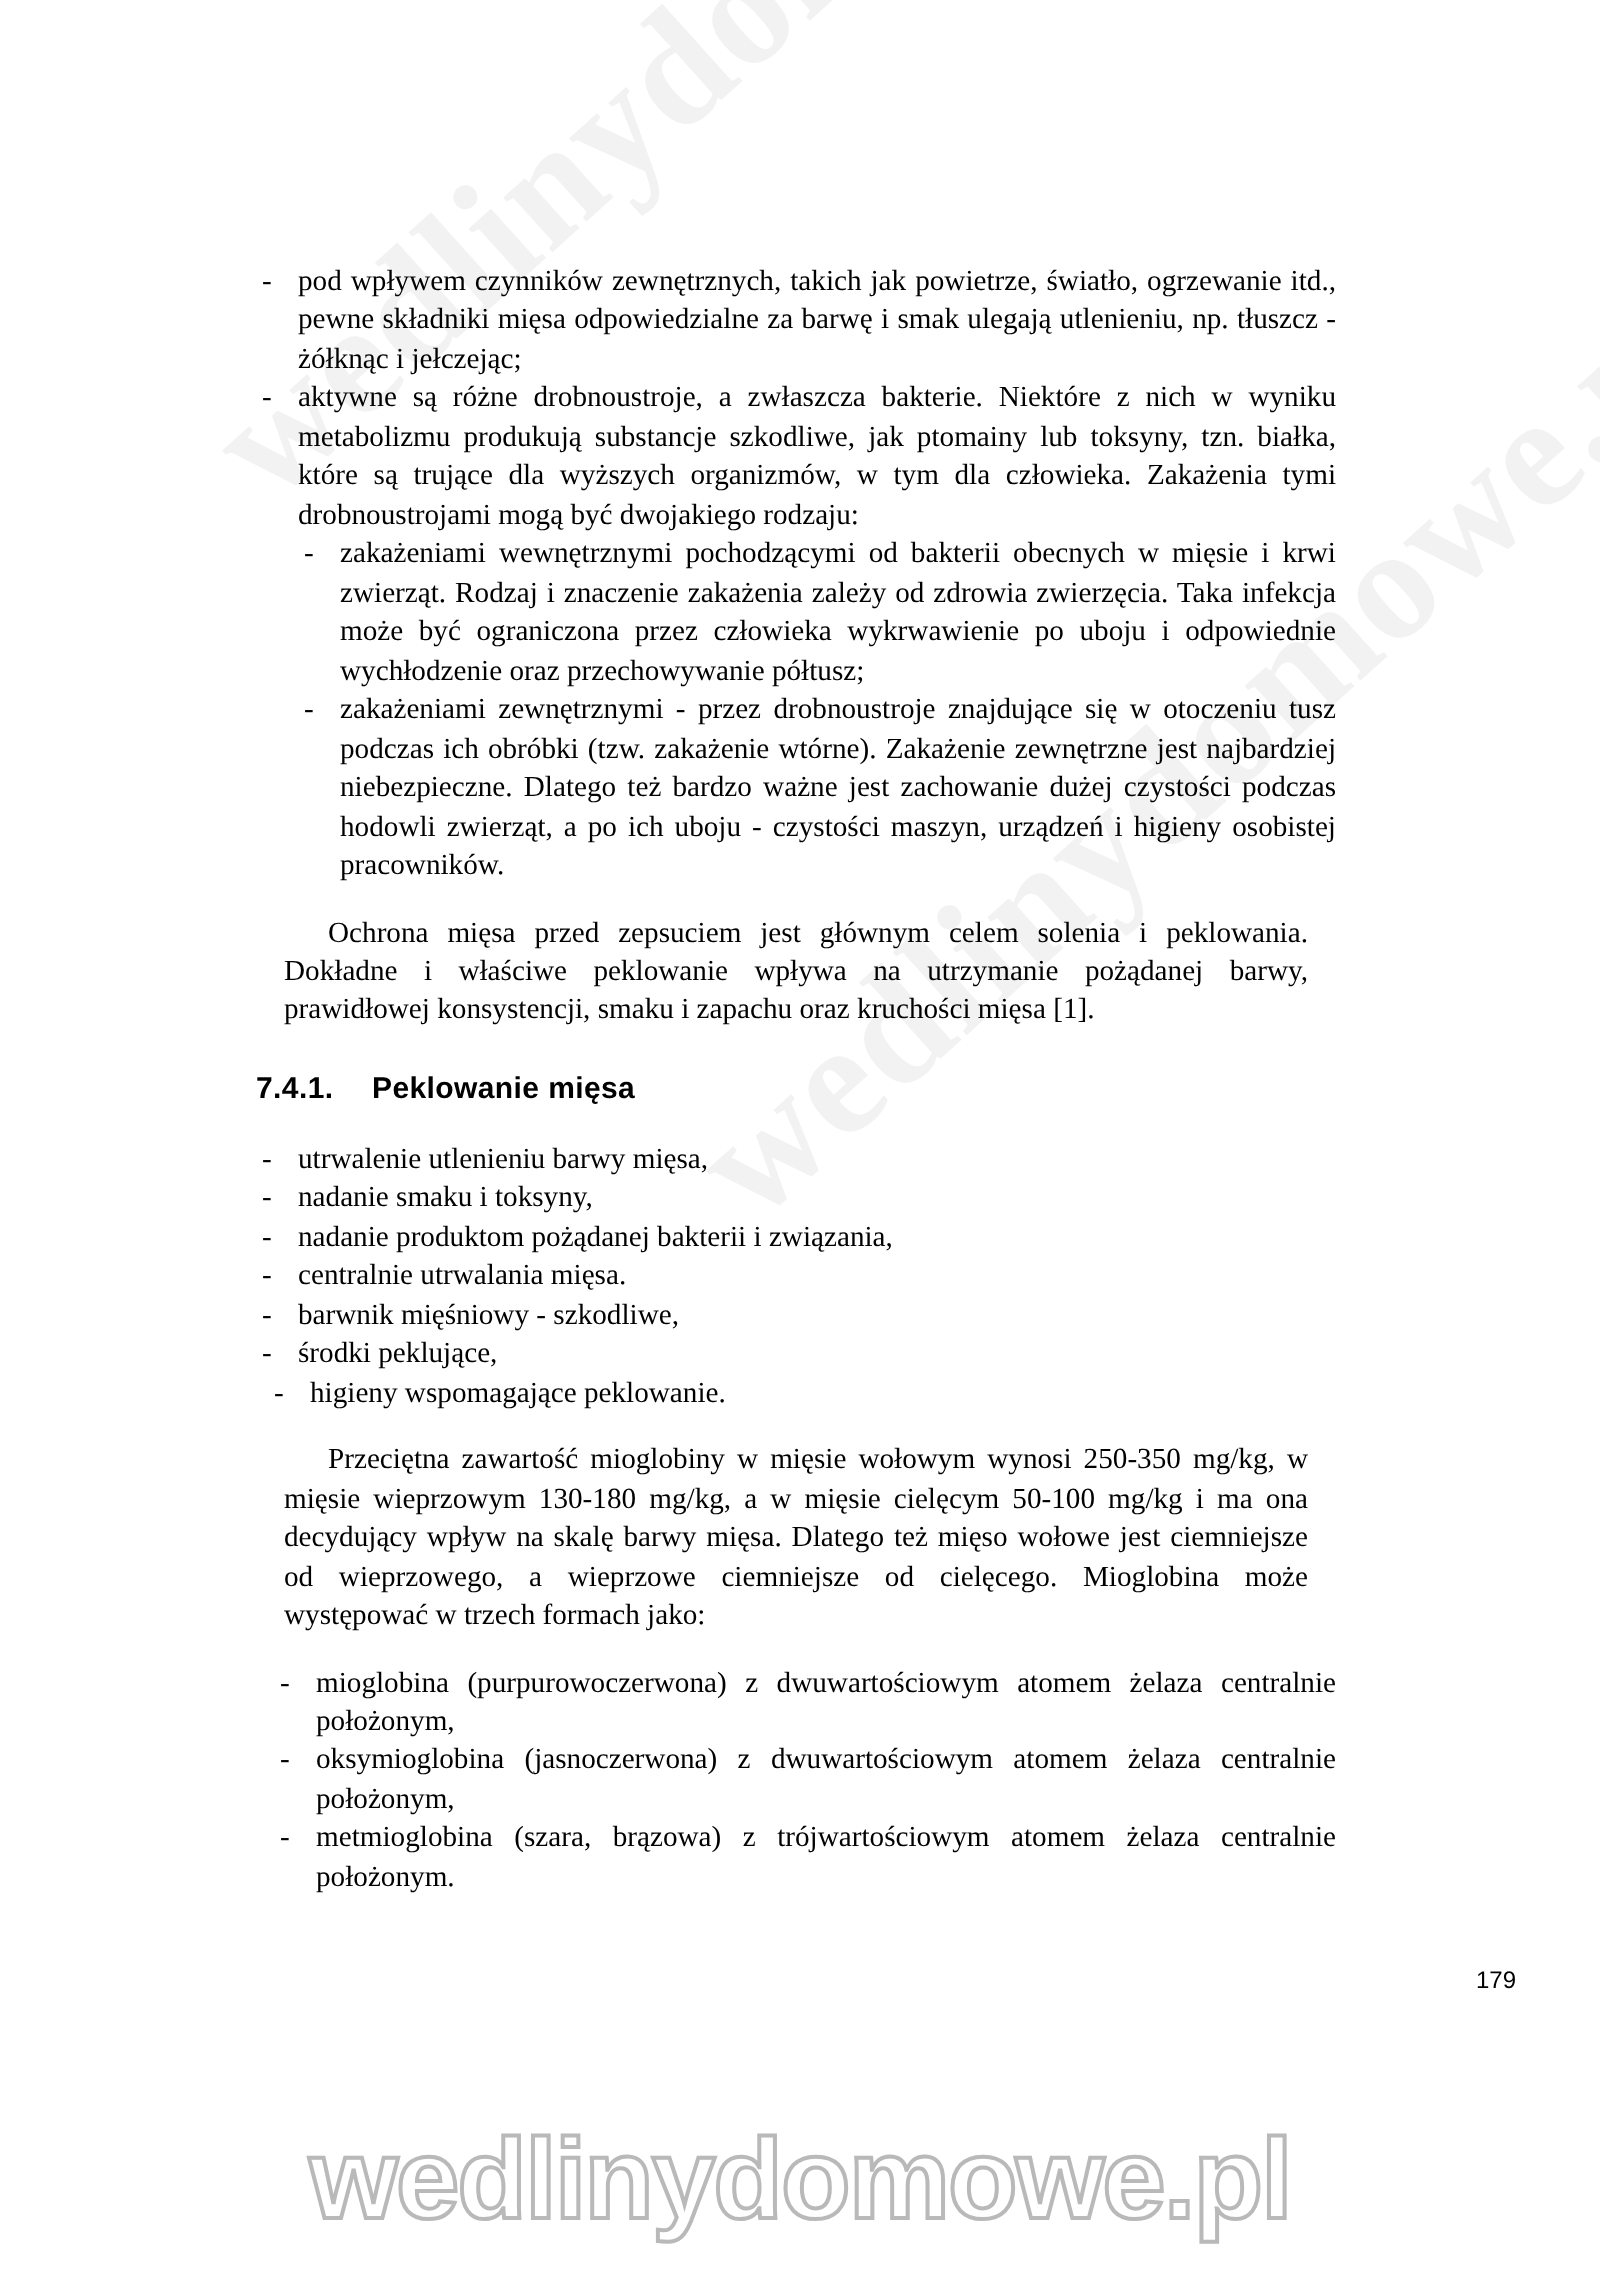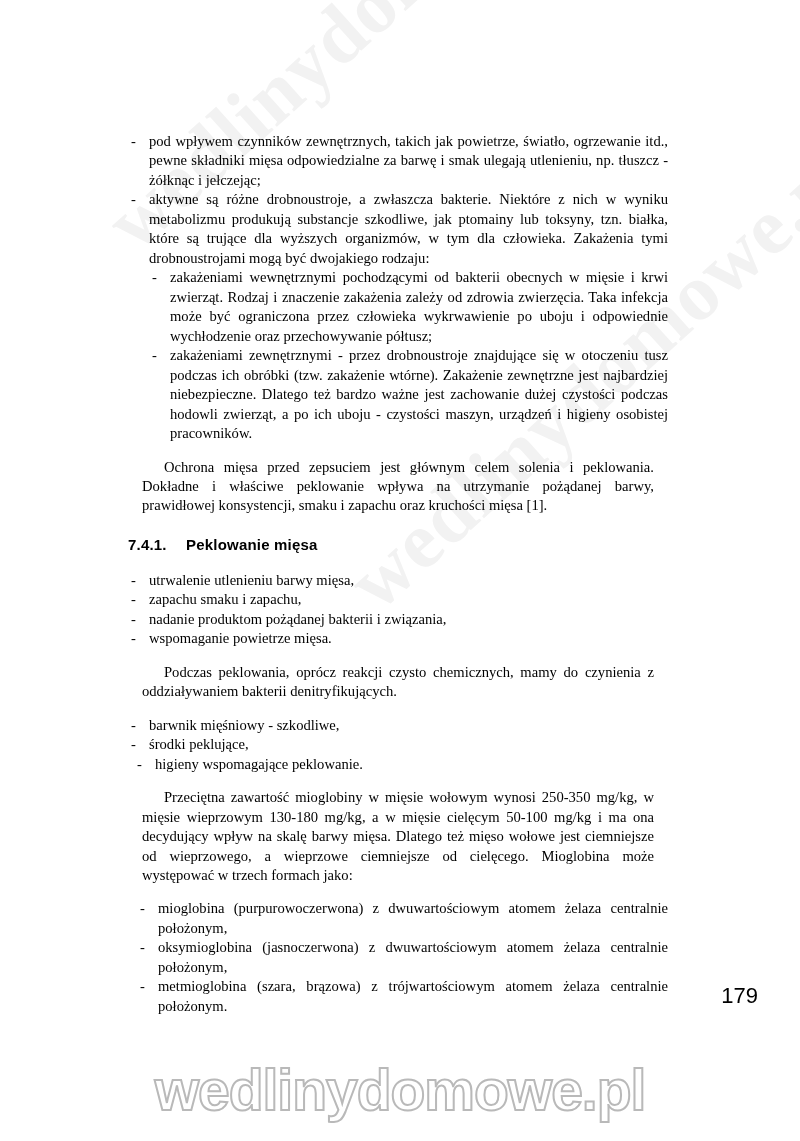--- a/index.html
+++ b/index.html
@@ -115,21 +115,21 @@
     width: 58px;
   }
   .tight-list > li {
     padding-left: 21px;
   }
   .pageno {
     position: absolute;
     right: 42px;
     top: 983px;
     font-family: "Liberation Sans", sans-serif;
-    font-size: 22px;
+    font-size: 12px;
     font-weight: normal;
   }
 </style>
 </head>
 <body>
 
 <div class="page">
 
   <div class="wm-diag wm-a">wedlinydomowe.pl</div>
   <div class="wm-diag wm-b">wedlinydomowe.pl</div>
@@ -164,33 +164,32 @@
     </div>
 
 
     <ul class="bullet-list tight-list">
       <li>
         <span class="dash">-</span>
         <span>utrwalenie utlenieniu barwy mięsa,</span>
       </li>
       <li>
         <span class="dash">-</span>
-        <span>zapachu smaku i zapachu,</span>
+        <span>nadanie smaku i toksyny,</span>
       </li>
       <li>
         <span class="dash">-</span>
         <span>nadanie produktom pożądanej bakterii i związania,</span>
       </li>
       <li>
         <span class="dash">-</span>
-        <span>wspomaganie powietrze mięsa.</span>
-      </li>
-    </ul>
-
-    <p class="para">Podczas peklowania, oprócz reakcji czysto chemicznych, mamy do czynienia z oddziaływaniem bakterii denitryfikujących.</p>
+        <span>centralnie utrwalania mięsa.</span>
+      </li>
+    </ul>
+
 
     <ul class="bullet-list tight-list">
       <li>
         <span class="dash">-</span>
         <span>barwnik mięśniowy - szkodliwe,</span>
       </li>
       <li>
         <span class="dash">-</span>
         <span>środki peklujące,</span>
       </li>

